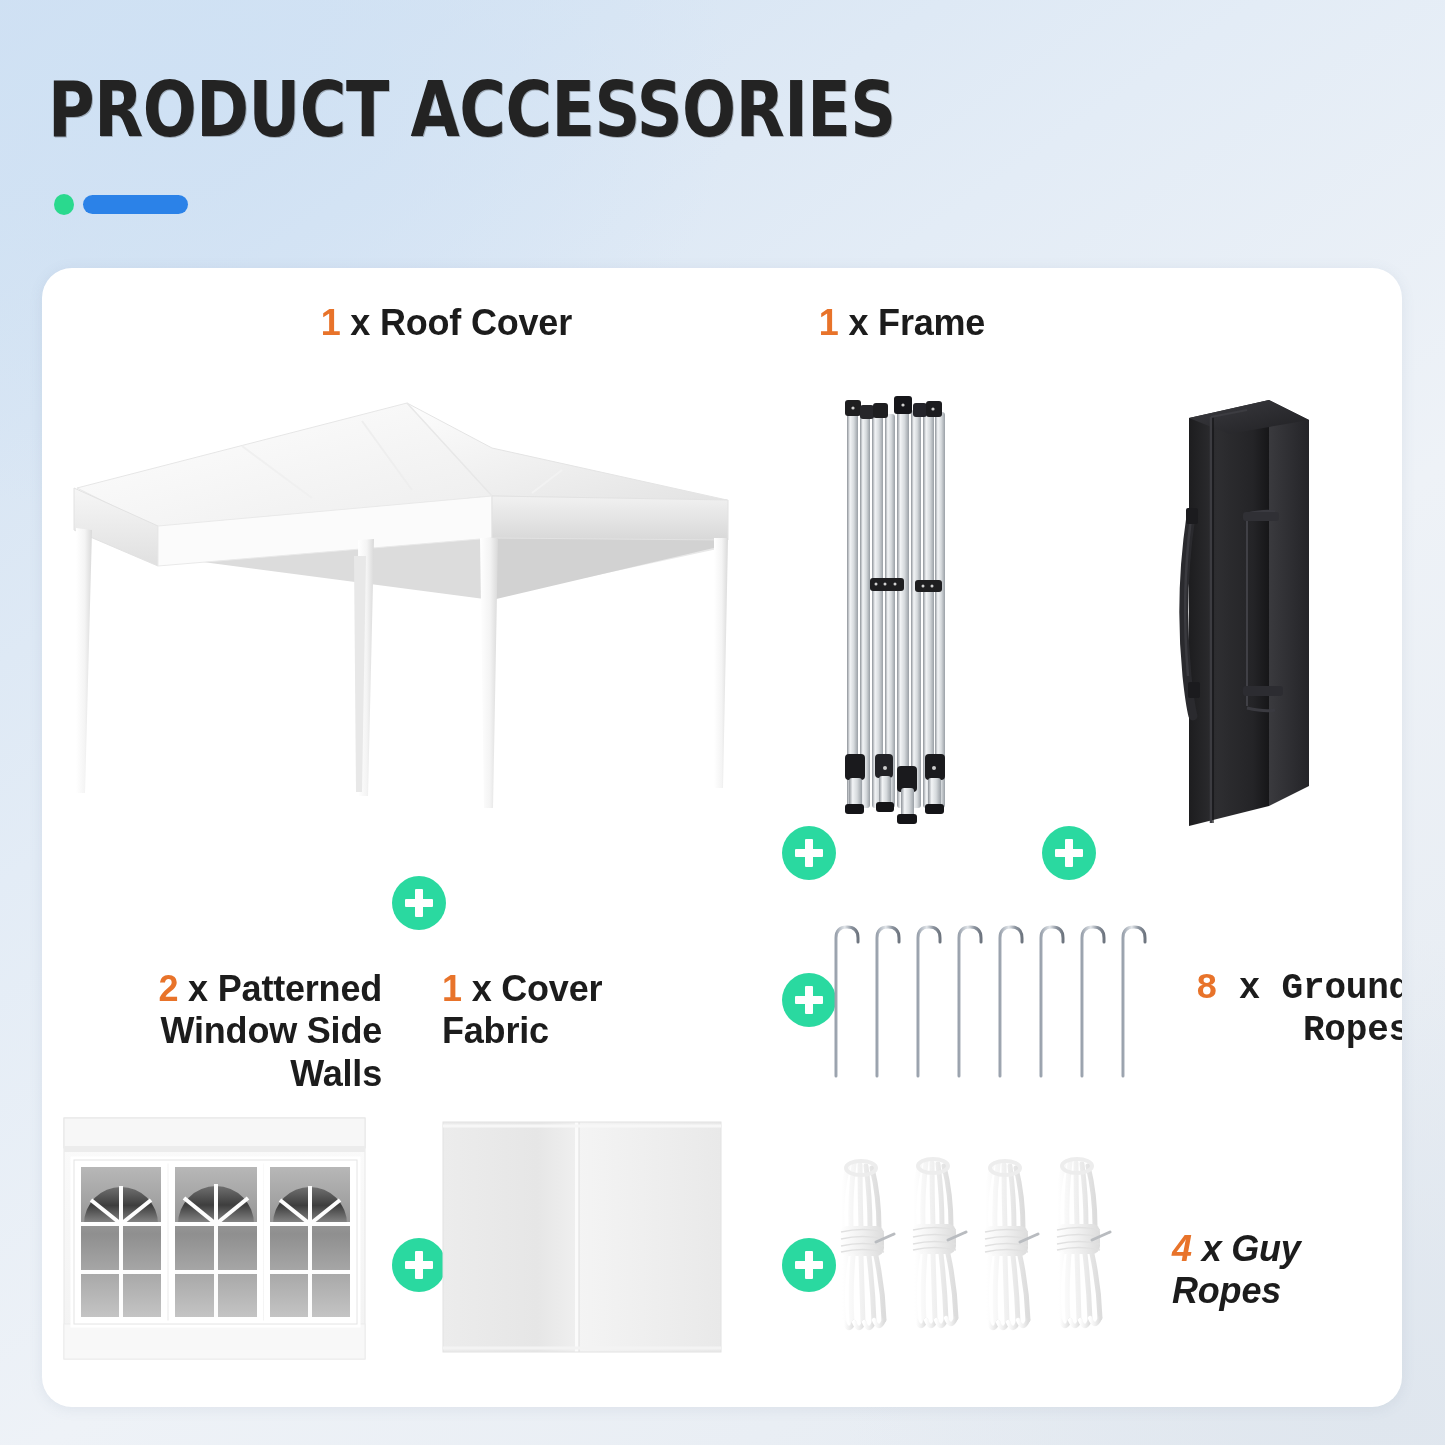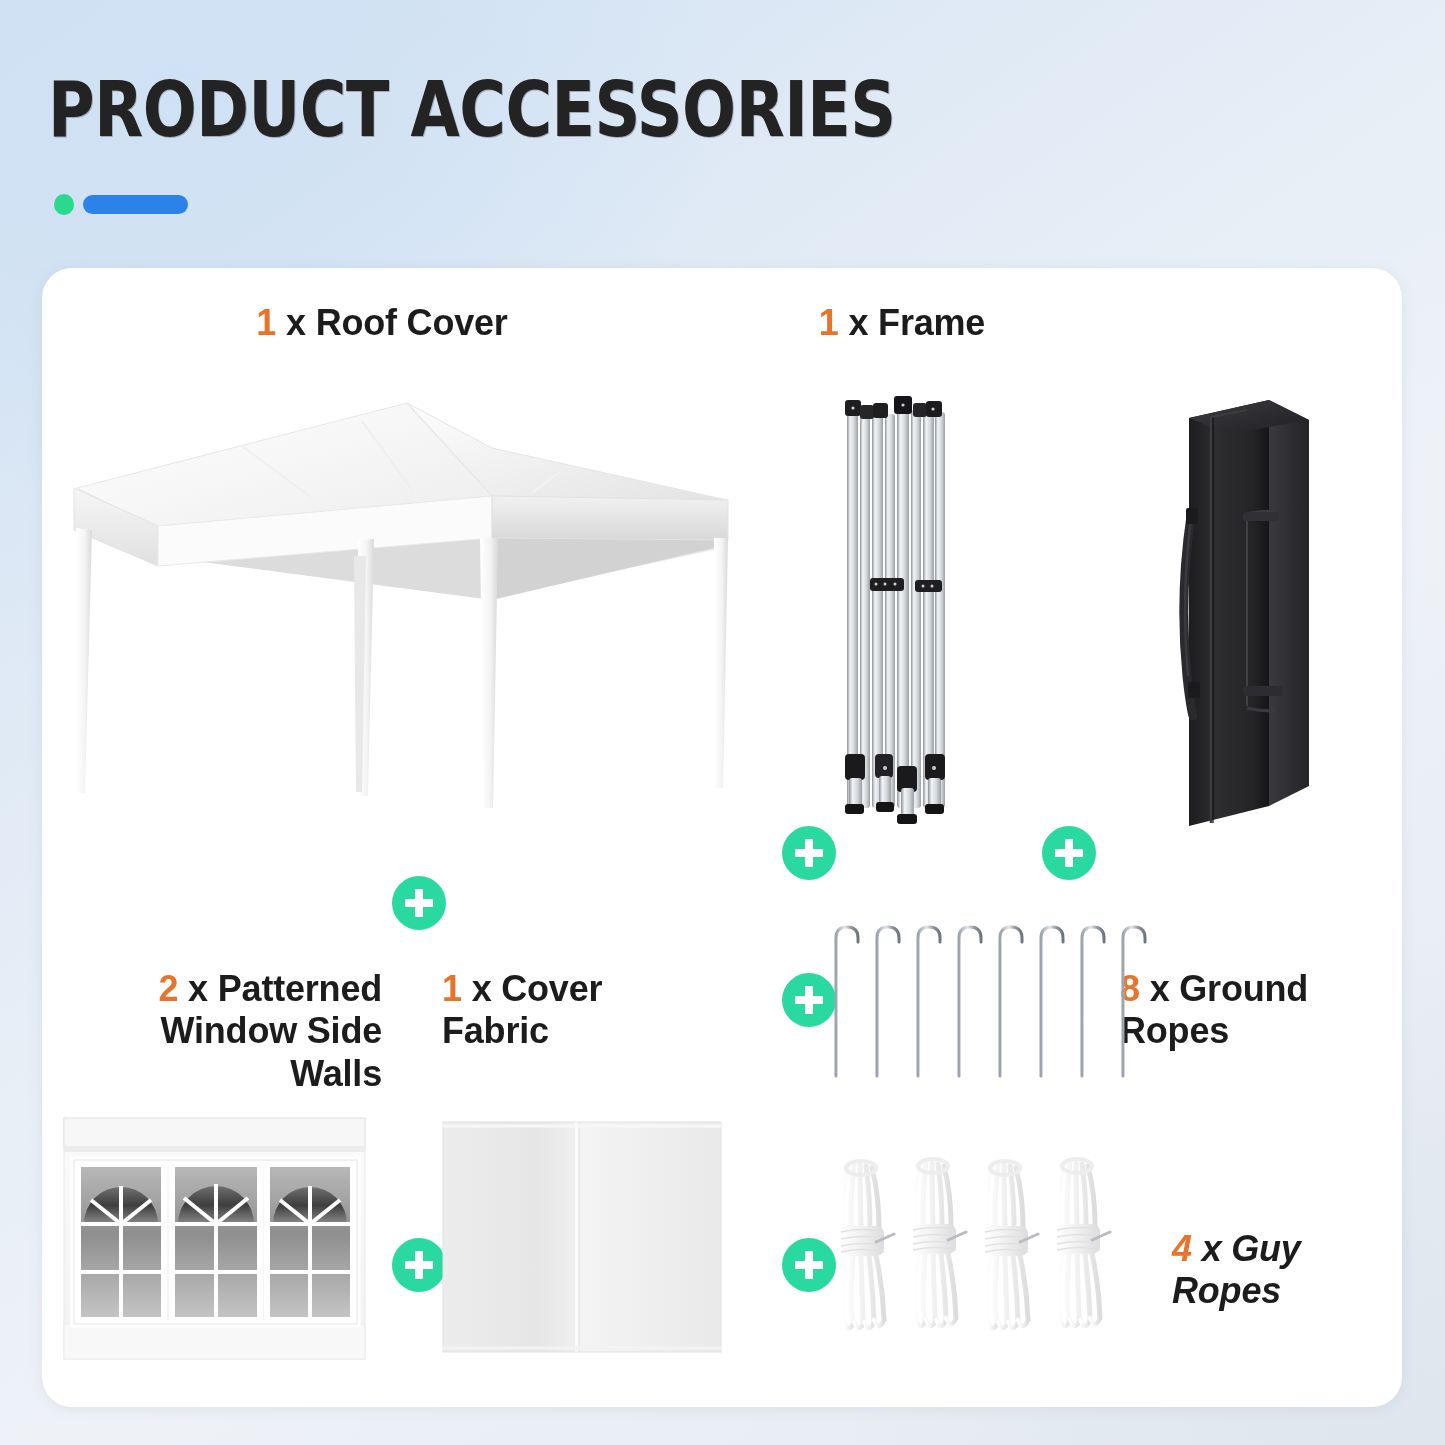--- a/index.html
+++ b/index.html
@@ -51,26 +51,26 @@
   
   .plus {
     position:absolute; width:54px; height:54px; border-radius:50%;
     background:#2ad9a0; display:flex; align-items:center; justify-content:center;
   }
   .plus::before, .plus::after { content:""; position:absolute; background:#fff; border-radius:1px; }
   .plus::before { width:28px; height:8px; }
   .plus::after  { width:8px;  height:28px; }
 
   
-  .lbl-roof   { position:absolute; left:150px;  top:34px;  width:380px; text-align:center; }
+  .lbl-roof   { position:absolute; left:150px;  top:34px;  width:380px; text-align:right; }
   .lbl-frame  { position:absolute; left:700px;  top:34px;  width:320px; text-align:center; }
   .lbl-tote   { position:absolute; left:985px;  top:34px;  width:360px; text-align:center; }
   .lbl-walls  { position:absolute; left:20px;   top:700px; width:320px; text-align:right; }
   .lbl-fabric { position:absolute; left:400px;  top:700px; width:320px; text-align:left; }
-  .lbl-stakes { position:absolute; left:1078px; top:700px; width:290px; text-align:left; }
+  .lbl-stakes { position:absolute; left:1078px; top:700px; width:290px; text-align:right;font-family:Liberation Mono, monospace; }
   .lbl-ropes  { position:absolute; left:1130px; top:960px; width:260px; text-align:left;font-style:italic; }
 
   .plus-1 { left:740px;  top:558px; }   
   .plus-2 { left:1000px; top:558px; }   
   .plus-3 { left:350px;  top:608px; }   
   .plus-4 { left:350px;  top:970px; }   
   .plus-5 { left:740px;  top:970px; }   
   .plus-6 { left:740px;  top:705px; }   
 
   .art { position:absolute; }

